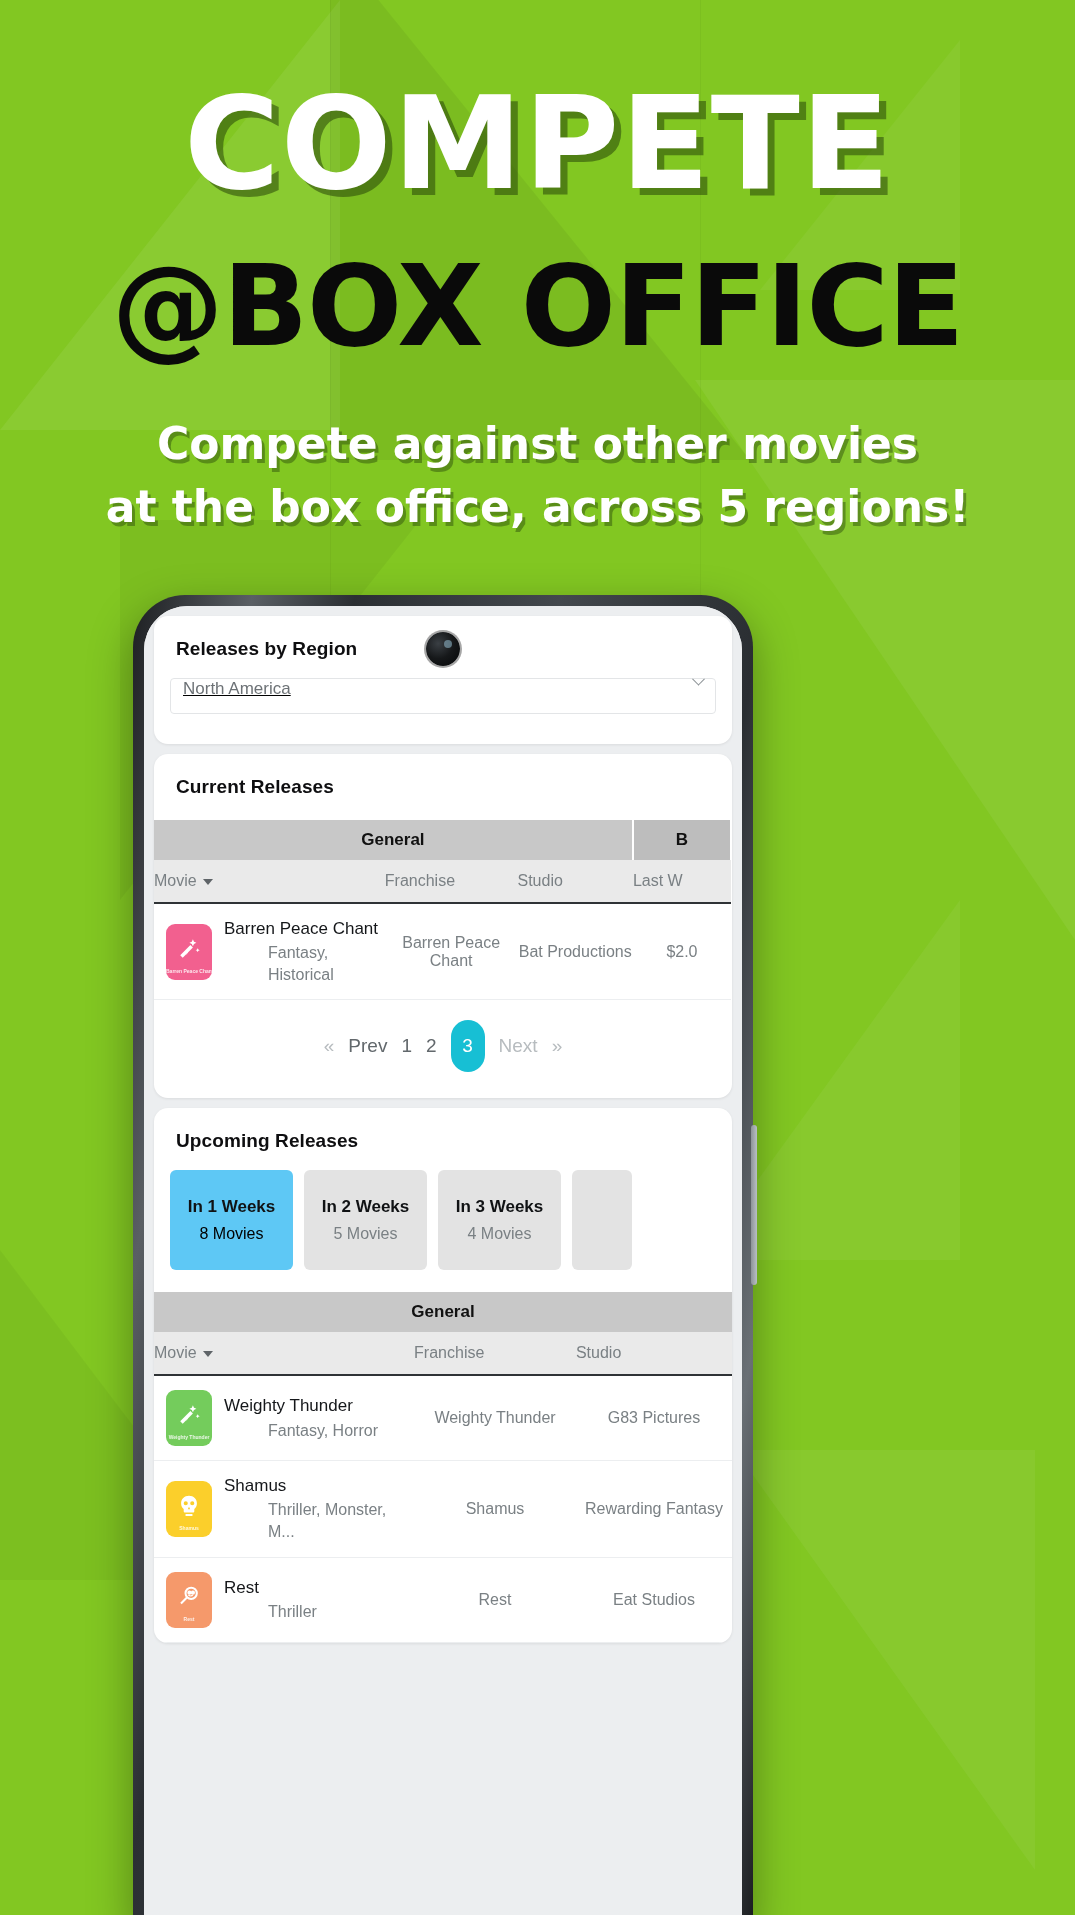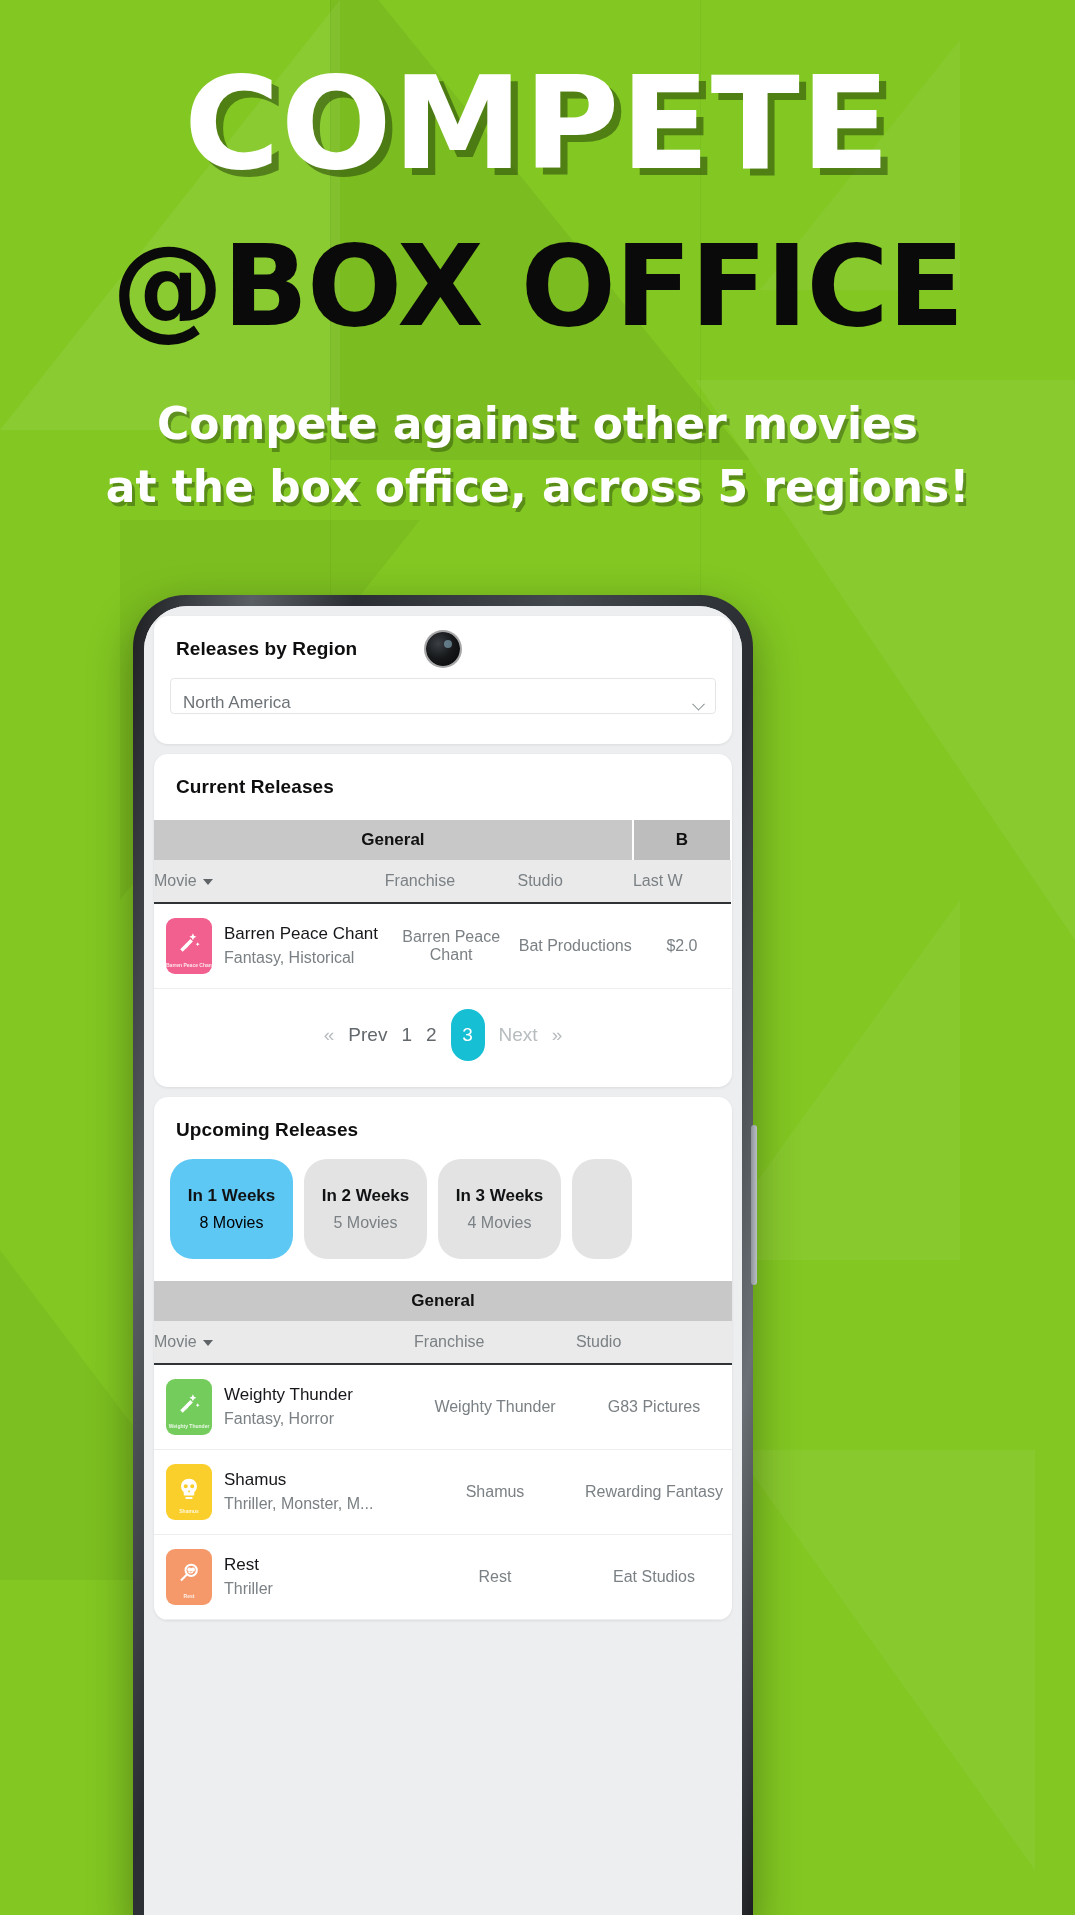--- a/index.html
+++ b/index.html
@@ -31,21 +31,21 @@
         border-bottom: 330px solid rgba(0,0,0,.04); top: 1250px; left: 0px; }
   .f7 { width: 0; height: 0; border-left: 300px solid transparent;
         border-top: 420px solid rgba(255,255,255,.05); top: 1450px; right: 40px; }
   .f8 { width: 0; height: 0; border-right: 330px solid transparent;
         border-top: 300px solid rgba(0,0,0,.035); top: 1600px; left: 380px; }
   .f9 { width: 0; height: 0; border-left: 200px solid transparent;
         border-bottom: 250px solid rgba(255,255,255,.05); top: 40px; left: 760px; }
   .fv { position: absolute; top: 0; bottom: 0; width: 1px; background: rgba(0,0,0,.04); }
 
   
-  .headline { position: relative; z-index: 5; text-align: center; padding-top: 60px; }
+  .headline { position: relative; z-index: 5; text-align: center; padding-top: 80px; }
   .h-compete {
     font-family: "DejaVu Sans", sans-serif;
     font-weight: 700;
     font-size: 128px;
     letter-spacing: 1px;
     line-height: 1;
     color: #ffffff;
     text-shadow: 7px 7px 0 rgba(40,70,10,.55);
     white-space: nowrap;
     transform: scaleX(1.02);
@@ -137,23 +137,24 @@
     color: #0e0e10;
     padding: 22px 22px 0 22px;
     letter-spacing: .1px;
   }
   .region-card { padding-bottom: 30px; }
   .select-box {
     margin: 18px 16px 0 16px;
     height: 36px;
     border: 1px solid #e3e5e7;
     border-radius: 4px;
-    display: flex; align-items: flex-end;
+    display: flex; align-items: flex-start;
     padding: 0 12px;
     background: #fff;
+    text-decoration: underline;
   }
   .select-value { font-size: 17px; color: #6d7276; flex: 1; }
   .chev {
     width: 9px; height: 9px;
     border-right: 1.6px solid #8a9094;
     border-bottom: 1.6px solid #8a9094;
     transform: rotate(45deg) translate(-3px,-3px);
   }
 
   
@@ -205,21 +206,21 @@
   }
   .poster-ic svg { width: 26px; height: 26px; margin-top: -6px; }
   .poster-ic .mini {
     position: absolute; bottom: 6px; left: 0; right: 0;
     font-size: 5px; color: rgba(255,255,255,.85);
     text-align: center;
     font-weight: 700;
     white-space: nowrap; overflow: hidden;
   }
   .m-name { font-size: 17px; color: #15171a; font-weight: 400; line-height: 1.3; }
-  .m-genre { font-size: 16px; color: #7a8084; line-height: 1.35; margin-top: 2px; }
+  .m-genre { font-size: 16px; color: #7a8084; line-height: 1.35; margin-top: 2px; margin-left: 44px; }
 
   
   .pager {
     display: flex; align-items: center; justify-content: center;
     gap: 14px;
     padding: 20px 0 26px 0;
     font-size: 19px;
     color: #7b8185;
   }
   .pager .pg { color: #62686c; }
@@ -231,21 +232,21 @@
     border-radius: 17px;
     display: flex; align-items: center; justify-content: center;
     font-size: 19px;
   }
 
   
   .weeks { display: flex; gap: 11px; padding: 18px 0 0 16px; }
   .wk {
     flex: 0 0 123px;
     height: 100px;
-    border-radius: 23px;
+    border-radius: 6px;
     background: #e3e3e3;
     display: flex; flex-direction: column;
     align-items: center; justify-content: center;
     gap: 8px;
   }
   .wk.sel { background: #5ec8f5; }
   .wk-t { font-size: 17px; font-weight: 700; color: #101214; }
   .wk-s { font-size: 16px; color: #7a8084; }
   .wk.sel .wk-s { color: #000000; }
   .wk.ghost { flex: 0 0 60px; }

